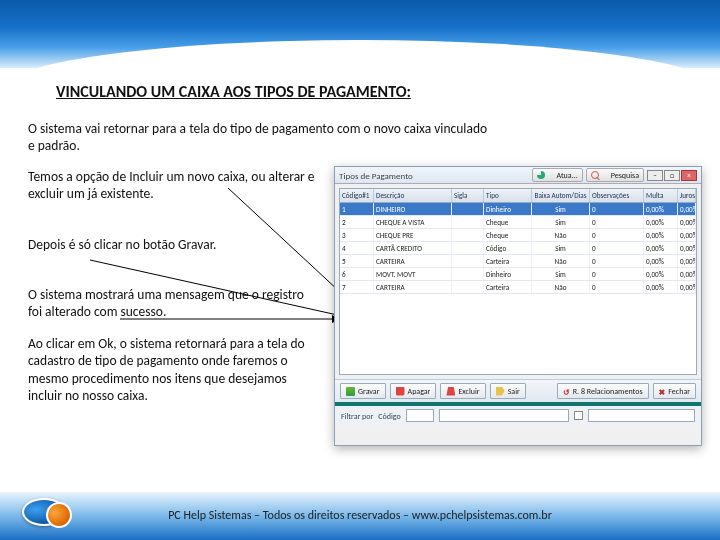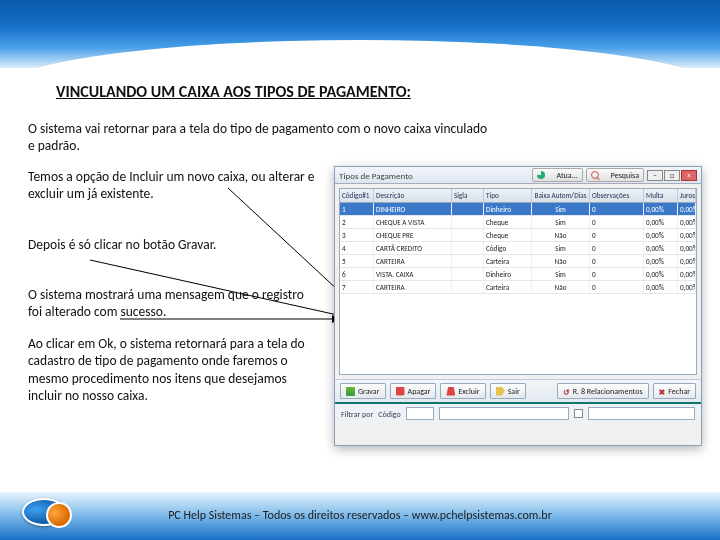--- a/index.html
+++ b/index.html
@@ -93,21 +93,21 @@
   }
   .tbtn{display:inline-flex;align-items:center;gap:3px;padding:2px 5px;border:1px solid #9ab;background:linear-gradient(#fcfcfc,#e4e9ef);border-radius:1px;font-size:8px;}
   .tbtn .g{width:9px;height:9px;}
   .g.save{background:linear-gradient(#6b3,#394);border-radius:1px;}
   .g.del{background:#d44;clip-path:polygon(15% 0,85% 0,100% 15%,100% 85%,85% 100%,15% 100%,0 85%,0 15%);}
   .g.delr{background:#d44;clip-path:polygon(20% 0,80% 0,100% 100%,0 100%);}
   .g.exit{background:#e8c24a;clip-path:polygon(0 0,70% 0,100% 50%,70% 100%,0 100%);}
   .g.rel{color:#b33;font-weight:bold;width:auto;}
   .g.close{color:#b33;font-weight:bold;width:auto;}
   .spacer{flex:1;}
-  .filterrow{display:flex;gap:5px;align-items:center;padding:3px 6px;background:#eef2f7;border-top:2px solid #0f766e;}
+  .filterrow{display:flex;gap:5px;align-items:center;padding:3px 6px;background:#eef2f7;border-top:4px solid #0f766e;}
   .fin{flex:1;height:13px;border:1px solid #9ab;background:#fff;}
   .fin.short{flex:0 0 28px;}
   .fin.med{flex:0 0 130px;}
   .flab{font-size:8px;color:#345;}
   .chk{width:9px;height:9px;border:1px solid #888;background:#fff;}
 
   
   .arrow { position:absolute; pointer-events:none; }
   .arrow svg { overflow:visible; }
 </style>
@@ -221,21 +221,21 @@
             <div class="gc c1">CARTEIRA</div>
             <div class="gc c2"></div>
             <div class="gc c3">Carteira</div>
             <div class="gc c4">Não</div>
             <div class="gc c5">0</div>
             <div class="gc c6">0,00%</div>
             <div class="gc c7">0,00%</div>
           </div>
           <div class="grow-c">
             <div class="gc c0">6</div>
-            <div class="gc c1">VISTA. CAIXA</div>
+            <div class="gc c1">MOVT. MOVT</div>
             <div class="gc c2"></div>
             <div class="gc c3">Dinheiro</div>
             <div class="gc c4">Sim</div>
             <div class="gc c5">0</div>
             <div class="gc c6">0,00%</div>
             <div class="gc c7">0,00%</div>
           </div>
           <div class="grow-c">
             <div class="gc c0">7</div>
             <div class="gc c1">CARTEIRA</div>

